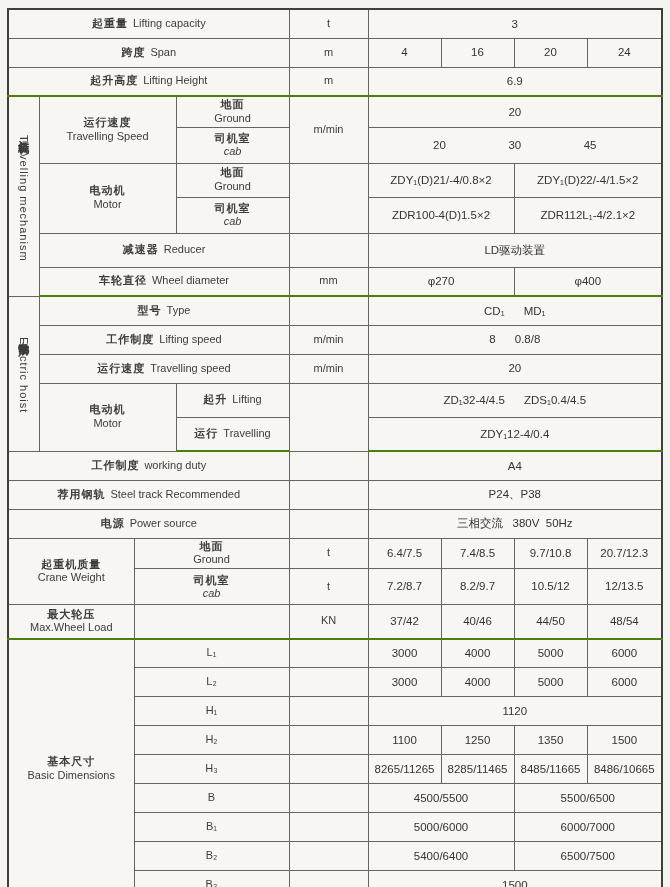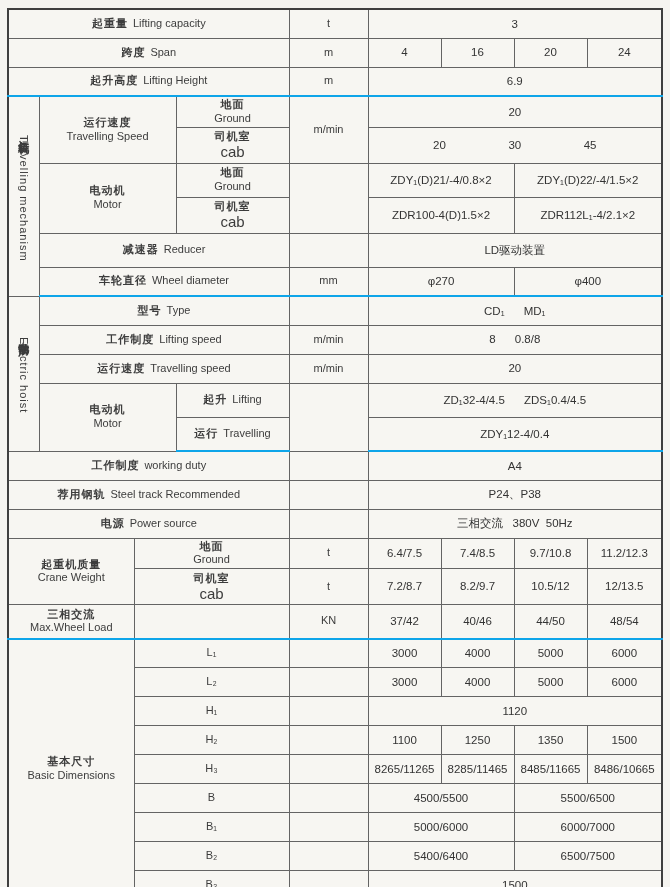--- a/index.html
+++ b/index.html
@@ -25,27 +25,27 @@
   tr.mid{height:34px;}
   td{
     border:1px solid #646464;
     text-align:center;
     vertical-align:middle;
     padding:1px 2px;
     font-size:11px;
     line-height:1.25;
     overflow:hidden;
   }
-  tr.tb > td{border-bottom:2px solid #0ea5e9;}
+  tr.tb > td{border-bottom:2px solid #4d7c0f;}
   .lbl span + span{margin-left:5px;}
   .stack span{display:block;margin-left:0 !important;}
   .stack span + span{margin-left:0;}
   .zh{letter-spacing:1px;font-weight:bold;}
   .en{letter-spacing:0;}
-  .cabbig{font-size:15px;line-height:1.05;}
+  .cabbig{font-size:11px;line-height:1.05;font-style:italic;}
   .val{font-size:11.5px;color:#333;}
   .pre{white-space:pre;}
   .spread{display:flex;justify-content:space-evenly;align-items:center;}
   .sectcell{padding:0;}
   .vert{
     writing-mode:vertical-rl;
     text-orientation:mixed;
     margin:0 auto;
     font-size:11px;
     letter-spacing:3px;
@@ -219,38 +219,38 @@
             <span class="en">Crane Weight</span>
           </td>
   <td colspan="2" class="lbl stack">
             <span class="zh">地面</span>
             <span class="en">Ground</span>
           </td>
   <td class="unit">t</td>
   <td class="val">6.4/7.5</td>
   <td class="val">7.4/8.5</td>
   <td class="val">9.7/10.8</td>
-  <td class="val">11.2/12.3</td>
+  <td class="val">20.7/12.3</td>
 </tr>
 
 <tr class="tall">
   <td colspan="2" class="lbl stack">
             <span class="zh">司机室</span>
             <span class="en cabbig">cab</span>
           </td>
   <td class="unit">t</td>
   <td class="val">7.2/8.7</td>
   <td class="val">8.2/9.7</td>
   <td class="val">10.5/12</td>
   <td class="val">12/13.5</td>
 </tr>
 
 <tr class="mid tb">
   <td colspan="2" class="lbl stack">
-            <span class="zh">三相交流</span>
+            <span class="zh">最大轮压</span>
             <span class="en">Max.Wheel Load</span>
           </td>
   <td colspan="2" class="lbl"></td>
   <td class="unit">KN</td>
   <td class="val">37/42</td>
   <td class="val">40/46</td>
   <td class="val">44/50</td>
   <td class="val">48/54</td>
 </tr>
 

